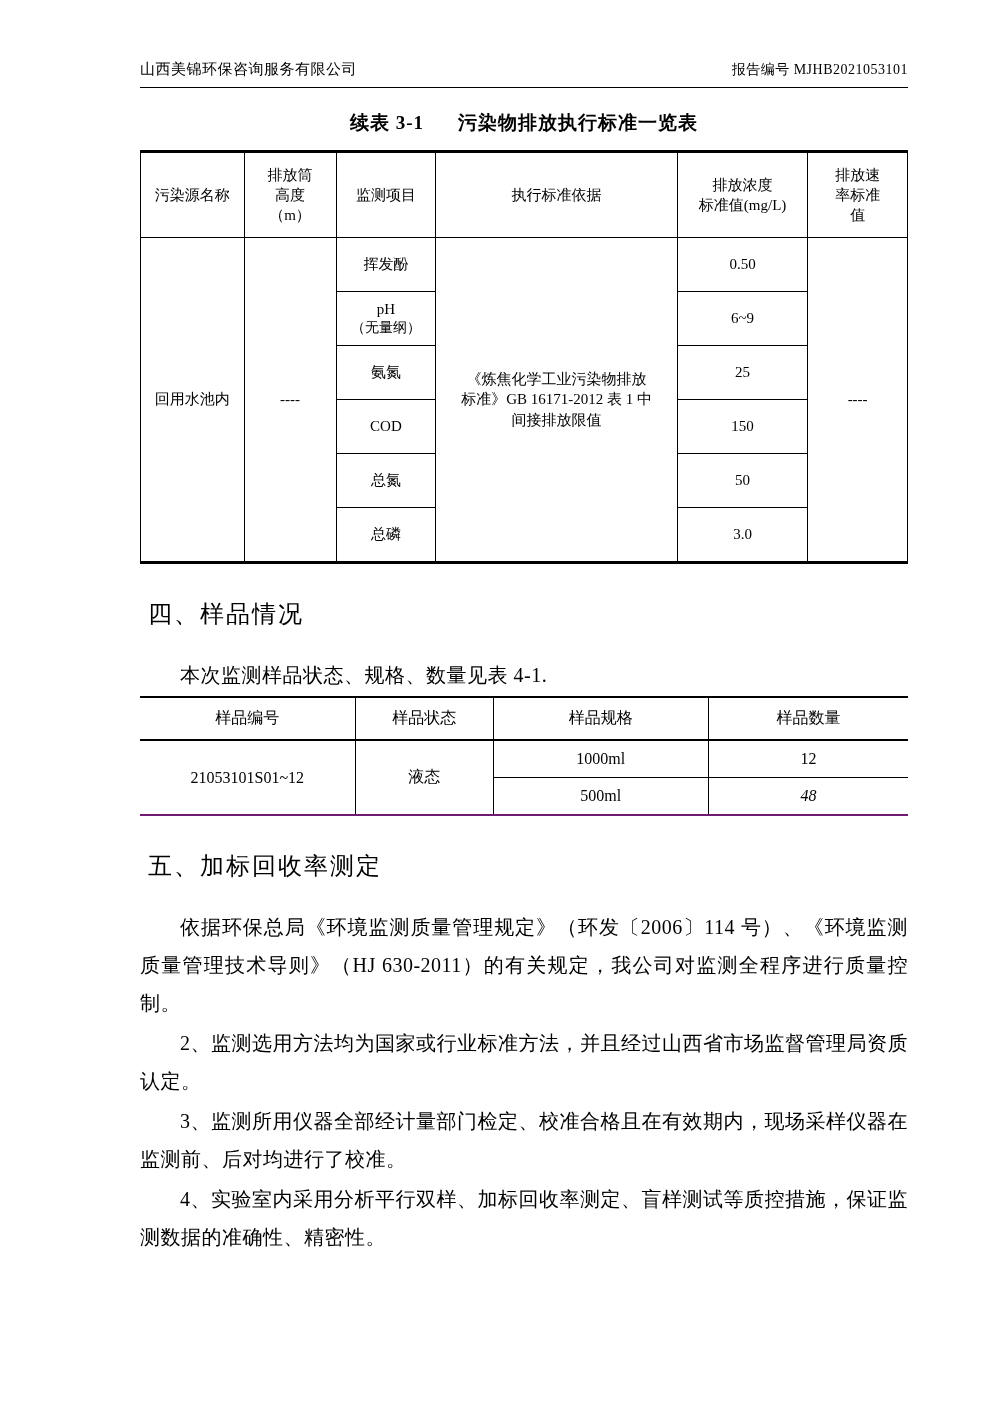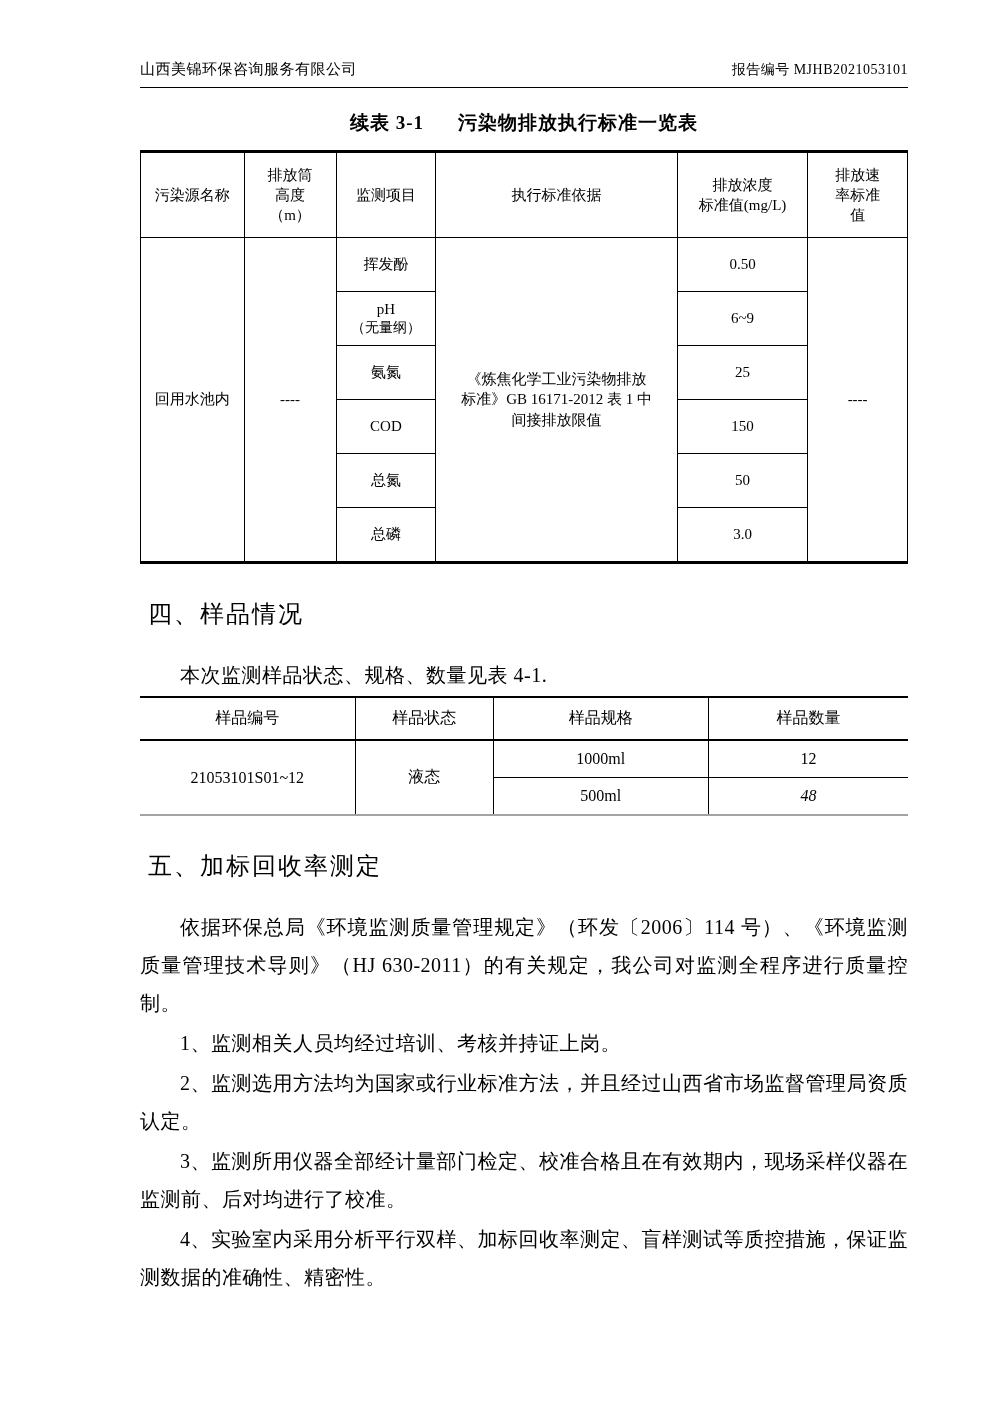--- a/index.html
+++ b/index.html
@@ -122,21 +122,21 @@
   table.t41 tr.hdr td {
     border-top: none;
     border-bottom: 2px solid #000;
     font-size: 16px;
     padding: 10px 4px;
   }
   table.t41 td.noleft { border-left: none; }
   table.t41 td.noright { border-right: none; }
   .wrap41 {
     border-top: 2px solid #000;
-    border-bottom: 2px solid #a3a3a3;
+    border-bottom: 2px solid #701a75;
   }
   
   .footer {
     position: absolute;
     left: 0;
     right: 0;
     bottom: 88px;
     text-align: center;
     font-size: 16px;
     font-weight: bold;
@@ -263,19 +263,18 @@
         <td style="border-bottom:none;">500ml</td>
         <td class="noright" style="border-bottom:none;font-style:italic;">48</td>
       </tr>
     </tbody>
   </table>
   </div>
 
   <h2 class="sec">五、加标回收率测定</h2>
 
   <p class="body justify">依据环保总局《环境监测质量管理规定》（环发〔2006〕114 号）、《环境监测质量管理技术导则》（HJ 630-2011）的有关规定，我公司对监测全程序进行质量控制。</p>
-  <p class="body justify">1、监测相关人员均经过培训、考核并持证上岗。</p>
   <p class="body justify">2、监测选用方法均为国家或行业标准方法，并且经过山西省市场监督管理局资质认定。</p>
   <p class="body justify">3、监测所用仪器全部经计量部门检定、校准合格且在有效期内，现场采样仪器在监测前、后对均进行了校准。</p>
   <p class="body justify">4、实验室内采用分析平行双样、加标回收率测定、盲样测试等质控措施，保证监测数据的准确性、精密性。</p>
 
 
 </div>
 
 </body></html>

